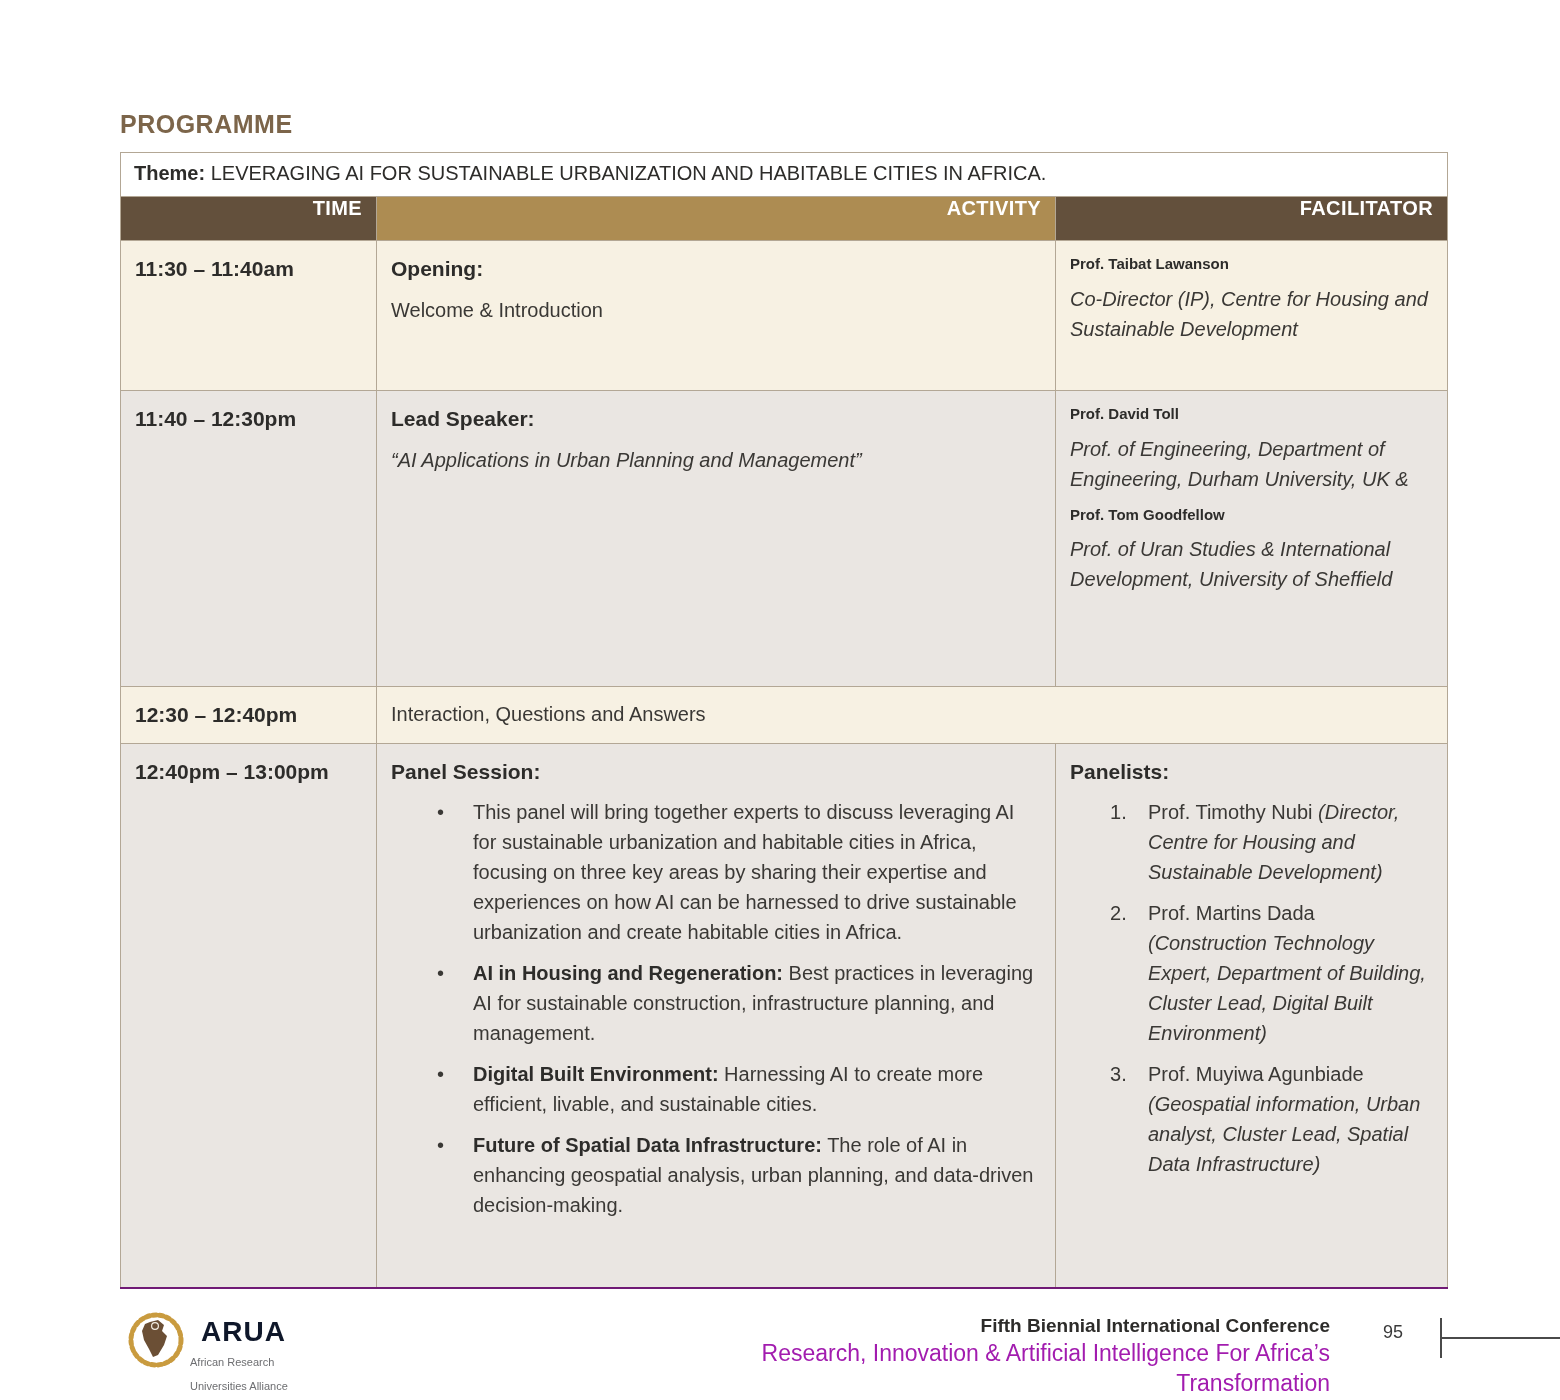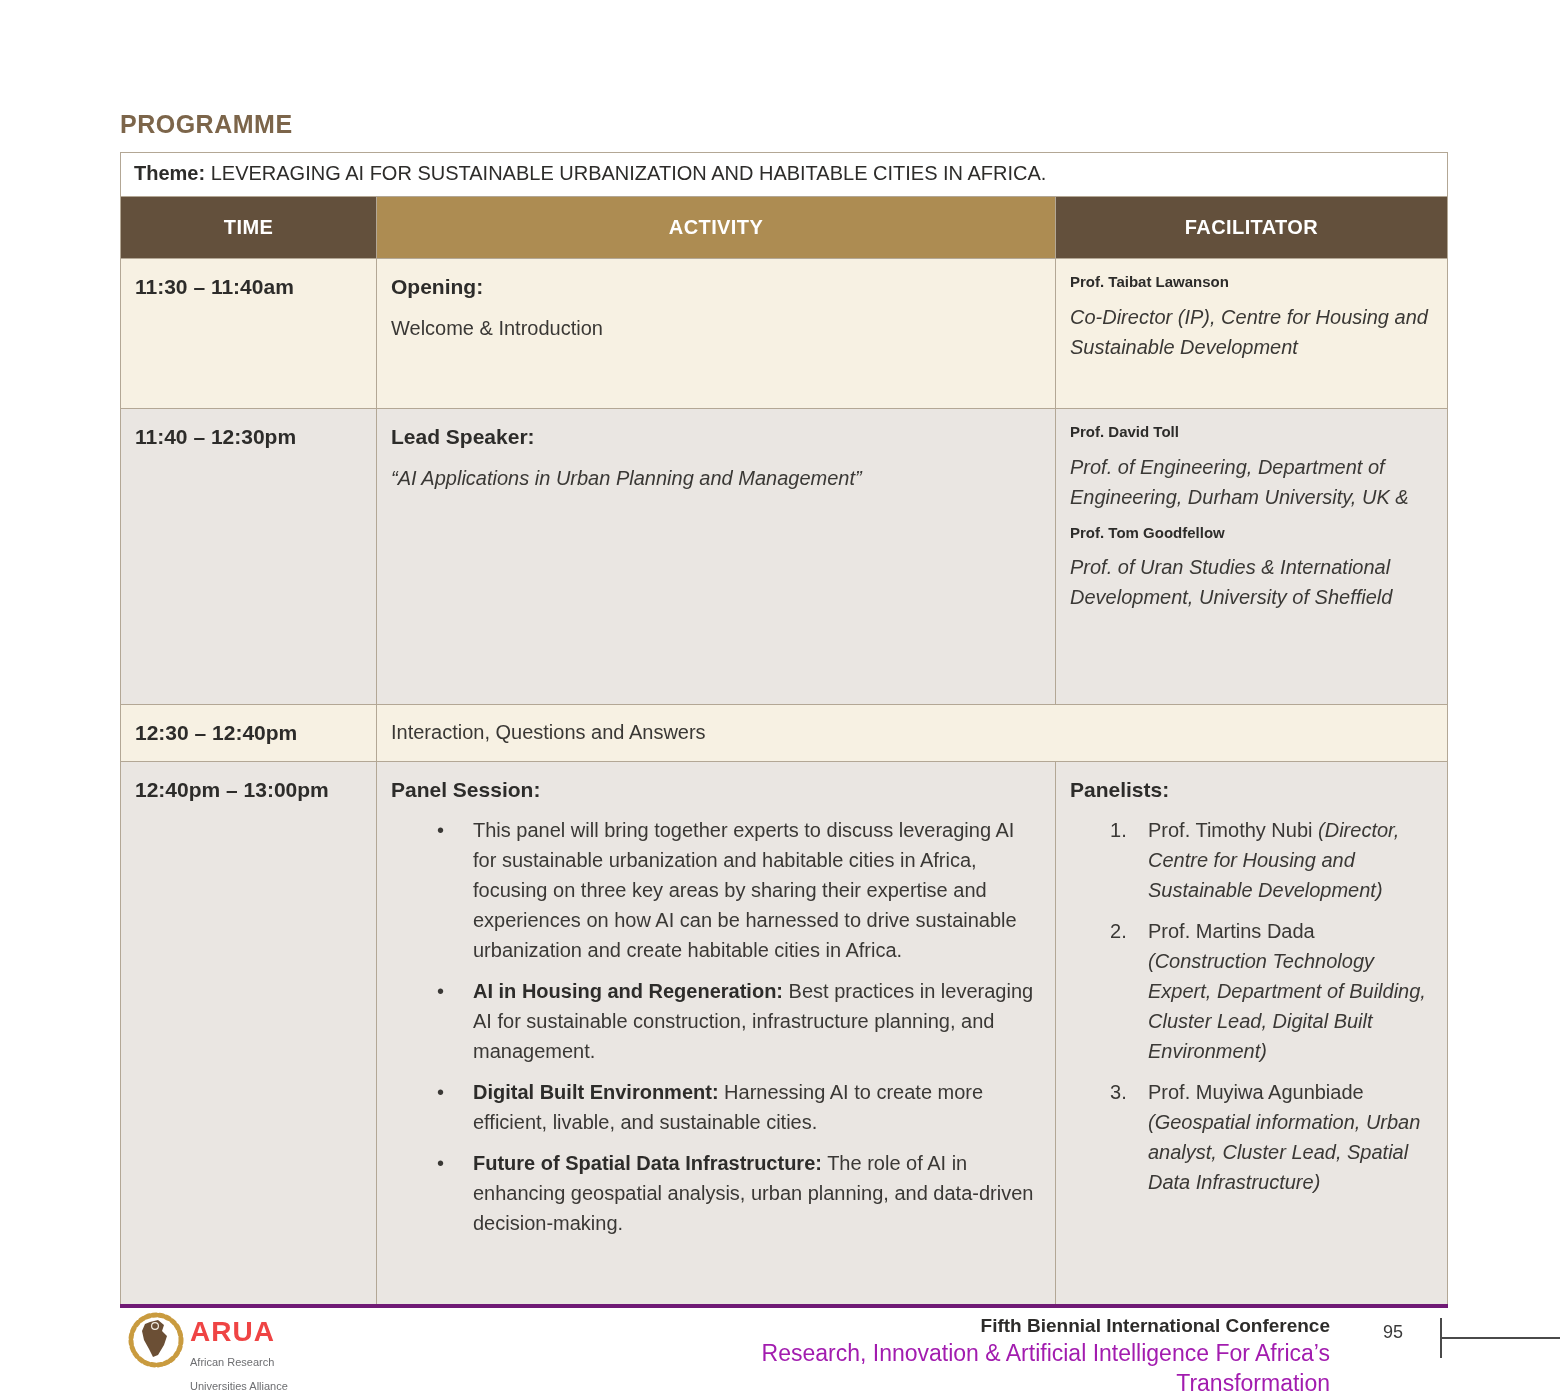--- a/index.html
+++ b/index.html
@@ -7,27 +7,27 @@
     font-family:"Liberation Sans", sans-serif; color:#2d2c2a; }
   .doc { position:relative; width:1560px; height:1400px; background:#fff; overflow:hidden; }
 
   .prog-title { position:absolute; left:120px; top:110px; font-size:25px; font-weight:bold;
     letter-spacing:0.5px; color:#7c654a; }
 
   table.schedule { position:absolute; left:120px; top:152px; width:1327px;
     border-collapse:collapse; table-layout:fixed;
     border:1px solid #8f8475; }
   table.schedule td, table.schedule th { border:1px solid #b3a795; vertical-align:top; }
-  tr.bottom-edge td { border-bottom:4px solid #701a75; }
+  tr.bottom-edge td { border-bottom:2px solid #701a75; }
 
   .theme-cell { background:#ffffff; font-size:20px; padding:9px 13px; color:#2d2c2a; }
   .theme-cell b { font-weight:bold; }
 
-  th.hdr { font-size:20px; font-weight:bold; color:#ffffff; text-align:center;
-    padding:19px 14px; letter-spacing:0.4px; }
+  th.hdr { font-size:20px; font-weight:bold; color:#ffffff; text-align:right;
+    padding:0 14px; letter-spacing:0.4px; }
   th.hdr-dark { background:#63503c; }
   th.hdr-gold { background:#ad8c52; }
 
   tr.row-cream td { background:#f7f1e3; }
   tr.row-gray  td { background:#eae6e2; }
 
   td.cell { padding:12px 14px; font-size:20px; line-height:1.5; }
   td.time-cell { font-weight:bold; font-size:21px; white-space:nowrap; }
 
   .lead { font-weight:bold; font-size:21px; margin-bottom:10px; }
@@ -44,21 +44,21 @@
   ol.panelists { list-style:none; margin-top:0; counter-reset:pn; }
   ol.panelists li { position:relative; padding-left:78px; margin-bottom:11px; counter-increment:pn; }
   ol.panelists li::before { content:counter(pn) "."; position:absolute; left:40px; top:0; color:#3a3835; }
   ol.panelists li .pname { color:#3a3835; }
   ol.panelists li .pdetail { font-style:italic; color:#3a3835; }
 
   .footer { position:absolute; left:0; top:1300px; width:1560px; height:100px; }
   .logo { position:absolute; left:128px; top:8px; width:240px; height:80px; }
   .logo-mark { position:absolute; left:0; top:4px; }
   .logo-text { position:absolute; left:62px; top:10px; }
-  .logo-brand { font-size:28px; font-weight:bold; color:#ef4444; letter-spacing:1px; line-height:1; }
+  .logo-brand { font-size:28px; font-weight:bold; color:#0f172a; letter-spacing:1px; line-height:1;margin-left:11px; }
   .logo-sub { font-size:11px; color:#6d6e71; line-height:1.25; margin-top:10px; }
 
   .conf { position:absolute; right:230px; top:14px; text-align:right; width:700px; }
   .conf-title { font-size:19px; font-weight:bold; color:#2d2c2a; line-height:1.3; }
   .conf-sub { font-size:23px; color:#a21caf; line-height:1.3;text-align:right; }
 
   .page-num { position:absolute; left:1383px; top:22px; font-size:18px; color:#3a3a3a; }
   .tick-v { position:absolute; left:1440px; top:18px; width:2px; height:40px; background:#4a4a4a; }
   .tick-h { position:absolute; left:1440px; top:37px; width:120px; height:2px; background:#4a4a4a; }
 </style>

